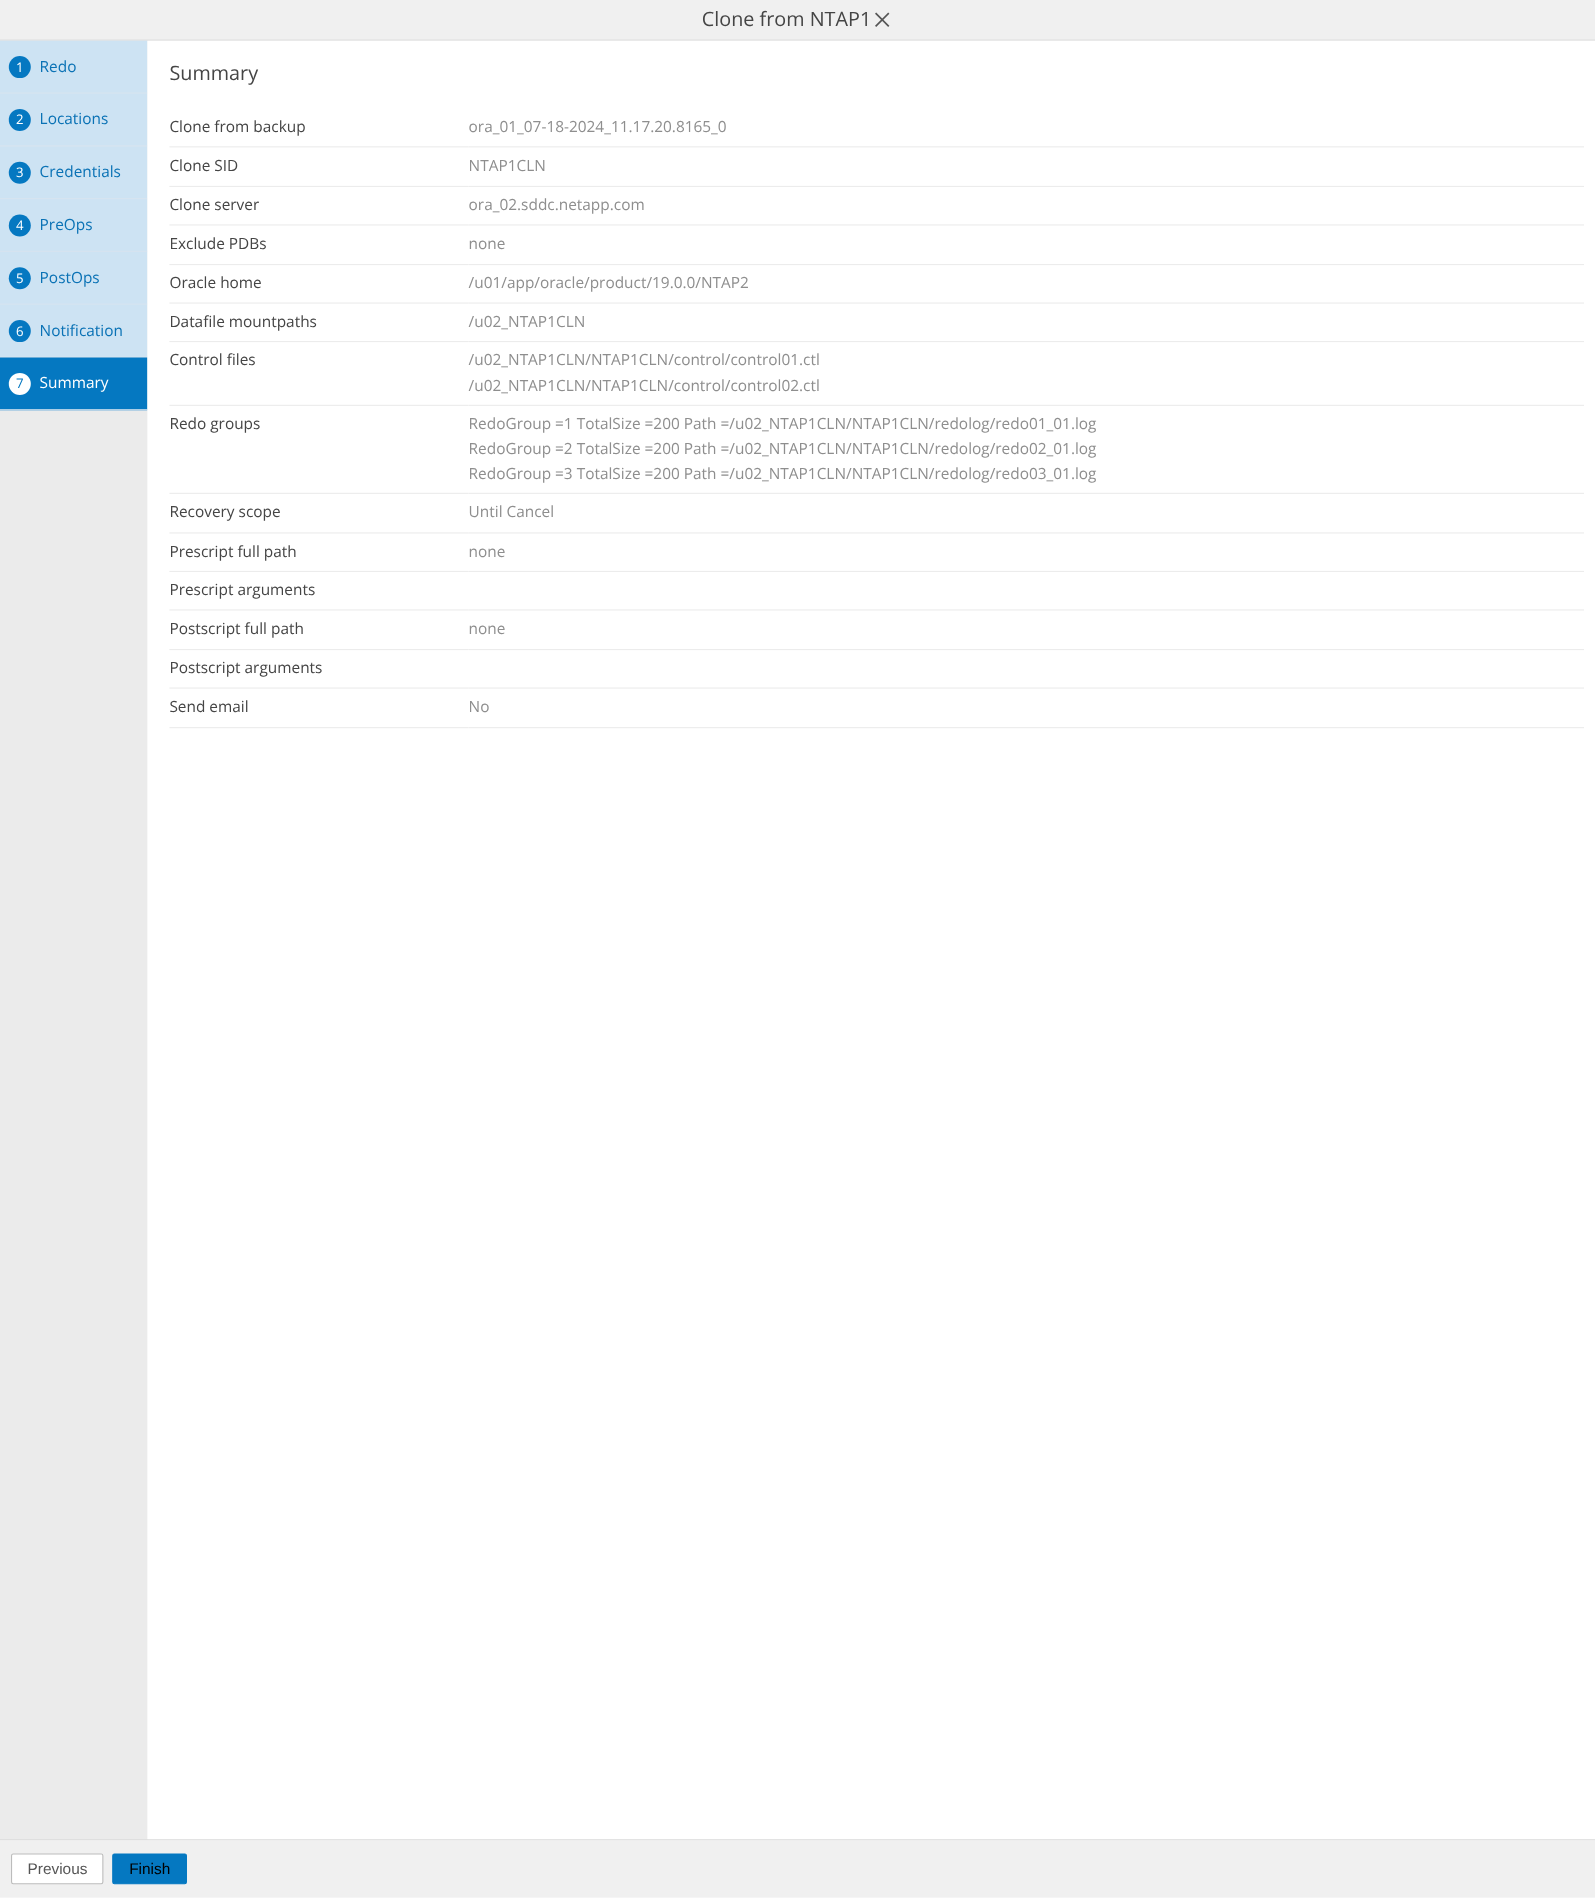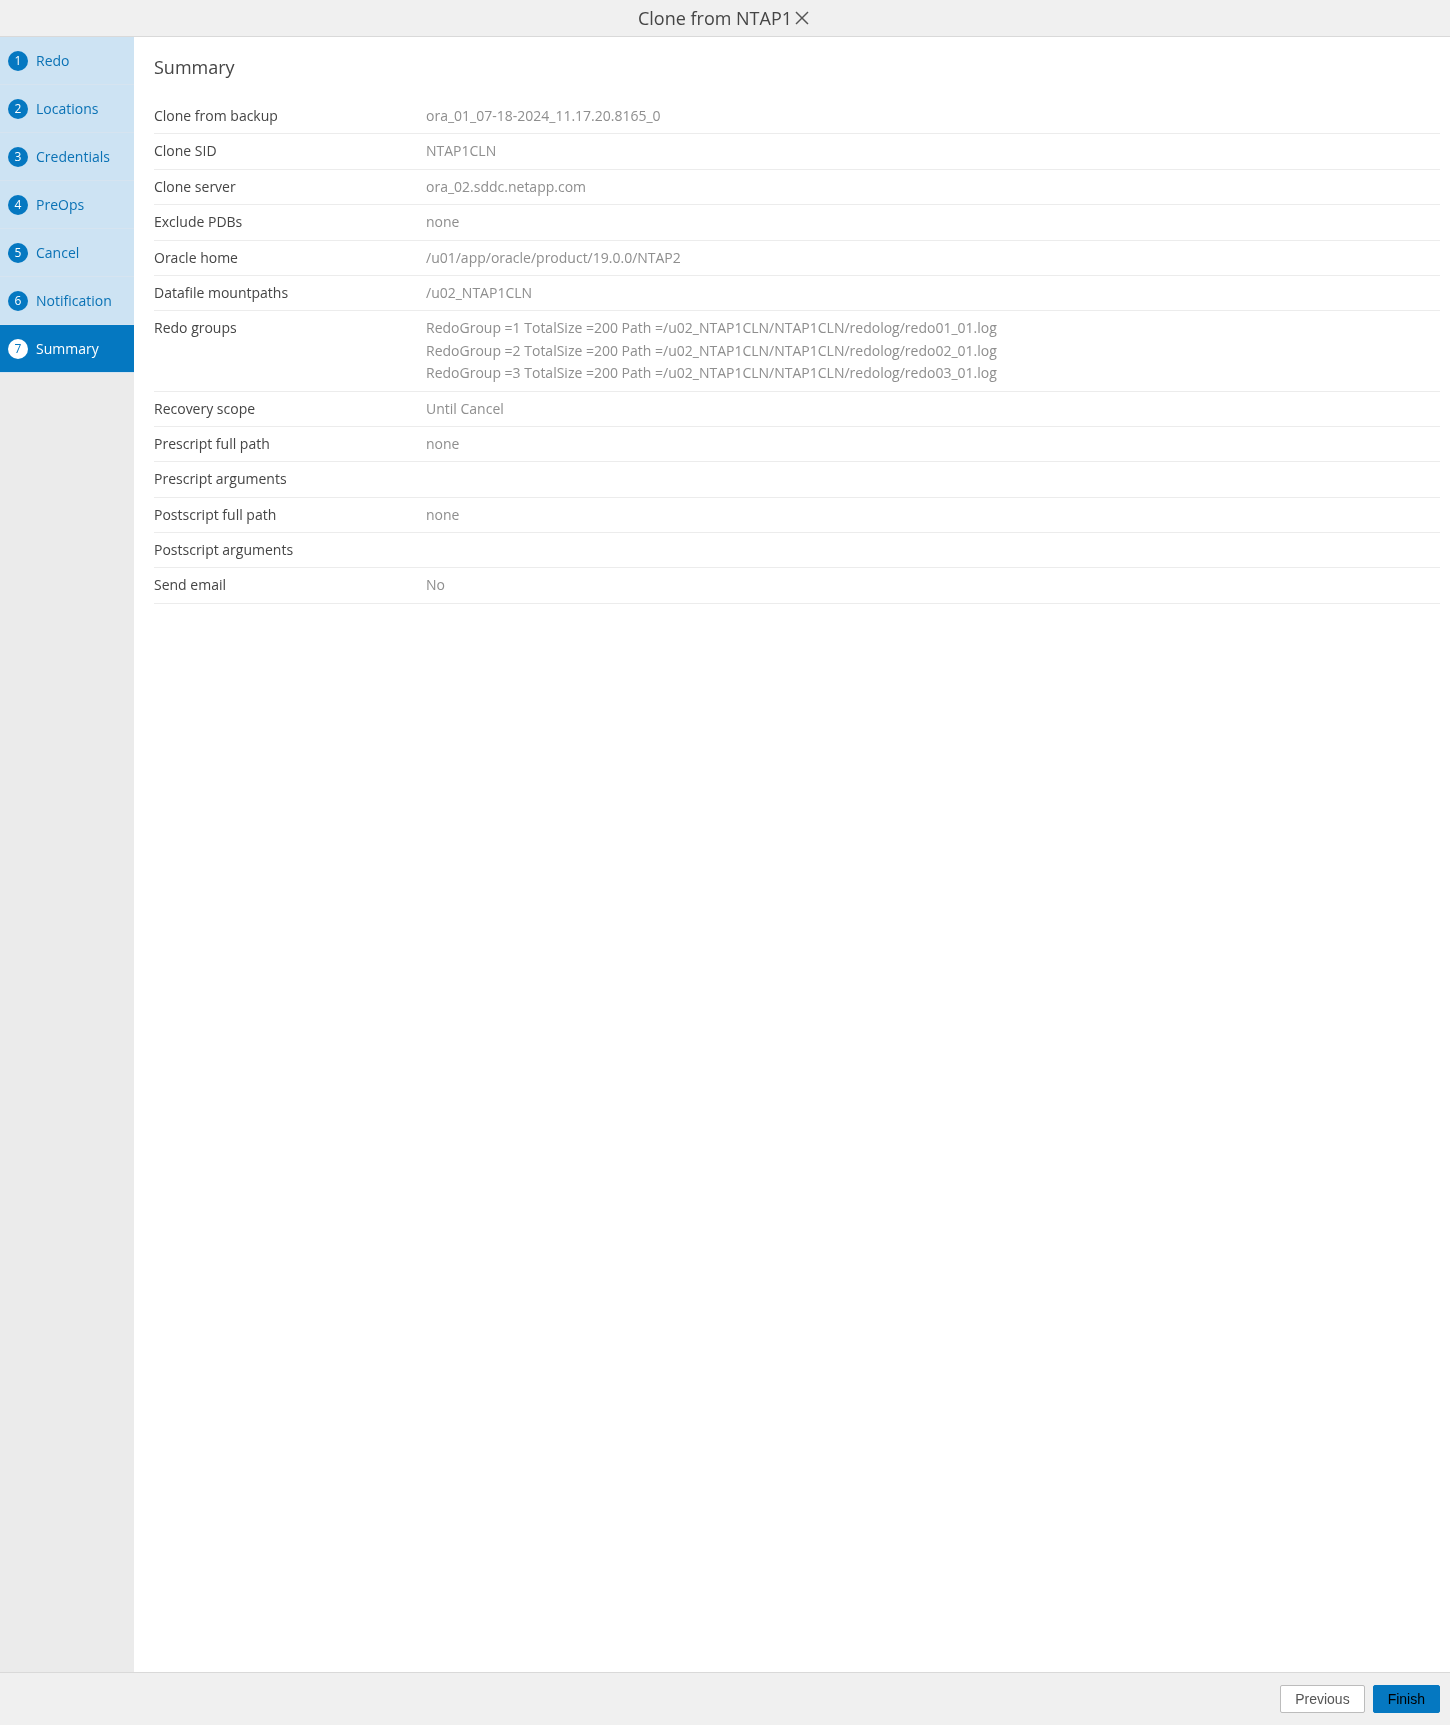--- a/index.html
+++ b/index.html
@@ -111,21 +111,21 @@
     margin-top: 36px;
   }
   .summary-table td.value {
     color: #8e8e8e;
   }
   .multi-line span { display: block; }
   .dialog-footer {
     height: 52px;
     display: flex;
     align-items: center;
-    justify-content: flex-end;
+    justify-content: flex-start;
     padding: 0 10px;
     gap: 8px;
     background: #f0f0f0;
   }
   .btn {
     height: 28px;
     padding: 0 14px;
     font-size: 14px;
     border-radius: 2px;
     cursor: pointer;
@@ -169,21 +169,21 @@
     <div class="step">
       <span class="step-num">3</span>
       <span>Credentials</span>
     </div>
     <div class="step">
       <span class="step-num">4</span>
       <span>PreOps</span>
     </div>
     <div class="step">
       <span class="step-num">5</span>
-      <span>Cancel</span>
+      <span>PostOps</span>
     </div>
     <div class="step">
       <span class="step-num">6</span>
       <span>Notification</span>
     </div>
     <div class="step active">
       <span class="step-num">7</span>
       <span>Summary</span>
     </div>
   </div>
@@ -210,20 +210,27 @@
       </tr>
       <tr>
         <td class="label">Oracle home</td>
         <td class="value">/u01/app/oracle/product/19.0.0/NTAP2</td>
       </tr>
       <tr>
         <td class="label">Datafile mountpaths</td>
         <td class="value">/u02_NTAP1CLN</td>
       </tr>
       <tr>
+        <td class="label">Control files</td>
+        <td class="value multi-line">
+          <span>/u02_NTAP1CLN/NTAP1CLN/control/control01.ctl</span>
+          <span>/u02_NTAP1CLN/NTAP1CLN/control/control02.ctl</span>
+        </td>
+      </tr>
+      <tr>
         <td class="label">Redo groups</td>
         <td class="value multi-line">
           <span>RedoGroup =1 TotalSize =200 Path =/u02_NTAP1CLN/NTAP1CLN/redolog/redo01_01.log</span>
           <span>RedoGroup =2 TotalSize =200 Path =/u02_NTAP1CLN/NTAP1CLN/redolog/redo02_01.log</span>
           <span>RedoGroup =3 TotalSize =200 Path =/u02_NTAP1CLN/NTAP1CLN/redolog/redo03_01.log</span>
         </td>
       </tr>
       <tr>
         <td class="label">Recovery scope</td>
         <td class="value">Until Cancel</td>

